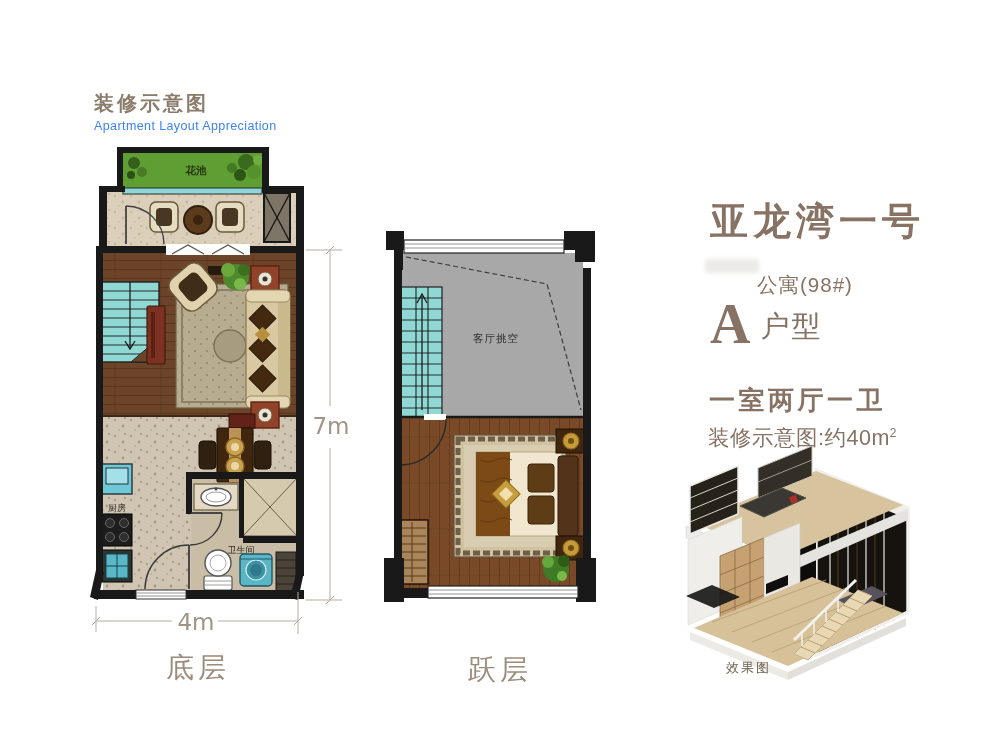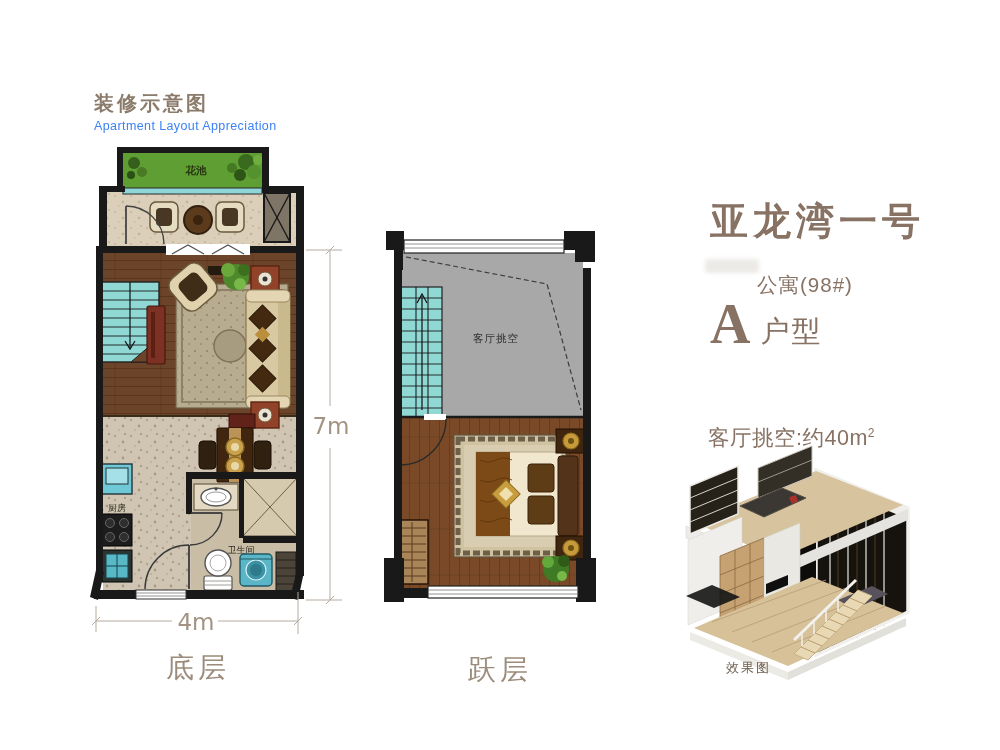--- a/index.html
+++ b/index.html
@@ -7,21 +7,21 @@
         font-family:"Liberation Sans","DejaVu Sans",sans-serif;}
   .abs{position:absolute;}
   .hdr-title{left:94px;top:90px;font-size:20px;font-weight:700;color:#8b7b6b;letter-spacing:3px;font-family:Liberation Mono, monospace;}
   .hdr-sub{left:94px;top:119px;font-size:12.5px;color:#3b82f6;letter-spacing:.4px;}
   .proj-title{left:710px;top:196px;font-family:"Liberation Serif","DejaVu Serif",serif;
               font-size:38px;font-weight:700;color:#877263;letter-spacing:5px;}
   .building{left:757px;top:255px;font-size:20.5px;color:#877263;letter-spacing:1px;margin-top:16px;}
   .smudge{left:705px;top:259px;width:54px;height:14px;background:#cac4bc;opacity:.35;filter:blur(2px);border-radius:3px;}
   .unit{left:710px;top:296px;display:flex;align-items:flex-end;color:#877263;}
   .unit .letter{font-family:"Liberation Serif","DejaVu Serif",serif;font-size:56px;line-height:1;font-weight:700;}
-  .unit .suffix{font-size:29px;margin-left:10px;letter-spacing:2px;}
+  .unit .suffix{font-size:29px;margin-left:10px;margin-bottom:5px;letter-spacing:2px;}
   .layout-line{left:709px;top:383px;font-size:26px;font-weight:700;color:#877263;letter-spacing:3.5px;}
   .area-line{left:708px;top:423px;font-size:21.5px;color:#877263;letter-spacing:.5px;}
   .area-line sup{font-size:12px;}
   .cap{font-size:28px;color:#9c8c7c;letter-spacing:4px;}
   .cap-ground{left:166px;top:649px;}
   .cap-upper{left:468px;top:651px;font-family:Liberation Serif, serif;}
   .cap-render{left:726px;top:659px;font-size:13px;color:#6f6050;letter-spacing:2px;}
   svg text.plan-label{font-family:"DejaVu Sans","Liberation Sans",sans-serif;}
 </style>
 </head>
@@ -458,16 +458,17 @@
   <div class="abs cap cap-upper">跃层</div>
   <div class="abs cap-render">效果图</div>
 
   <div class="abs smudge"></div>
   <div class="abs proj-title">亚龙湾一号</div>
   <div class="abs building">公寓(98#)</div>
   <div class="abs unit">
     <span class="letter">A</span>
     <span class="suffix">户型</span>
   </div>
+  <div class="abs layout-line">一室两厅一卫</div>
   <div class="abs area-line">
-    <span>客厅挑空:约40m</span><sup>2</sup>
+    <span>装修示意图:约40m</span><sup>2</sup>
   </div>
 </div>
 
 </body></html>

